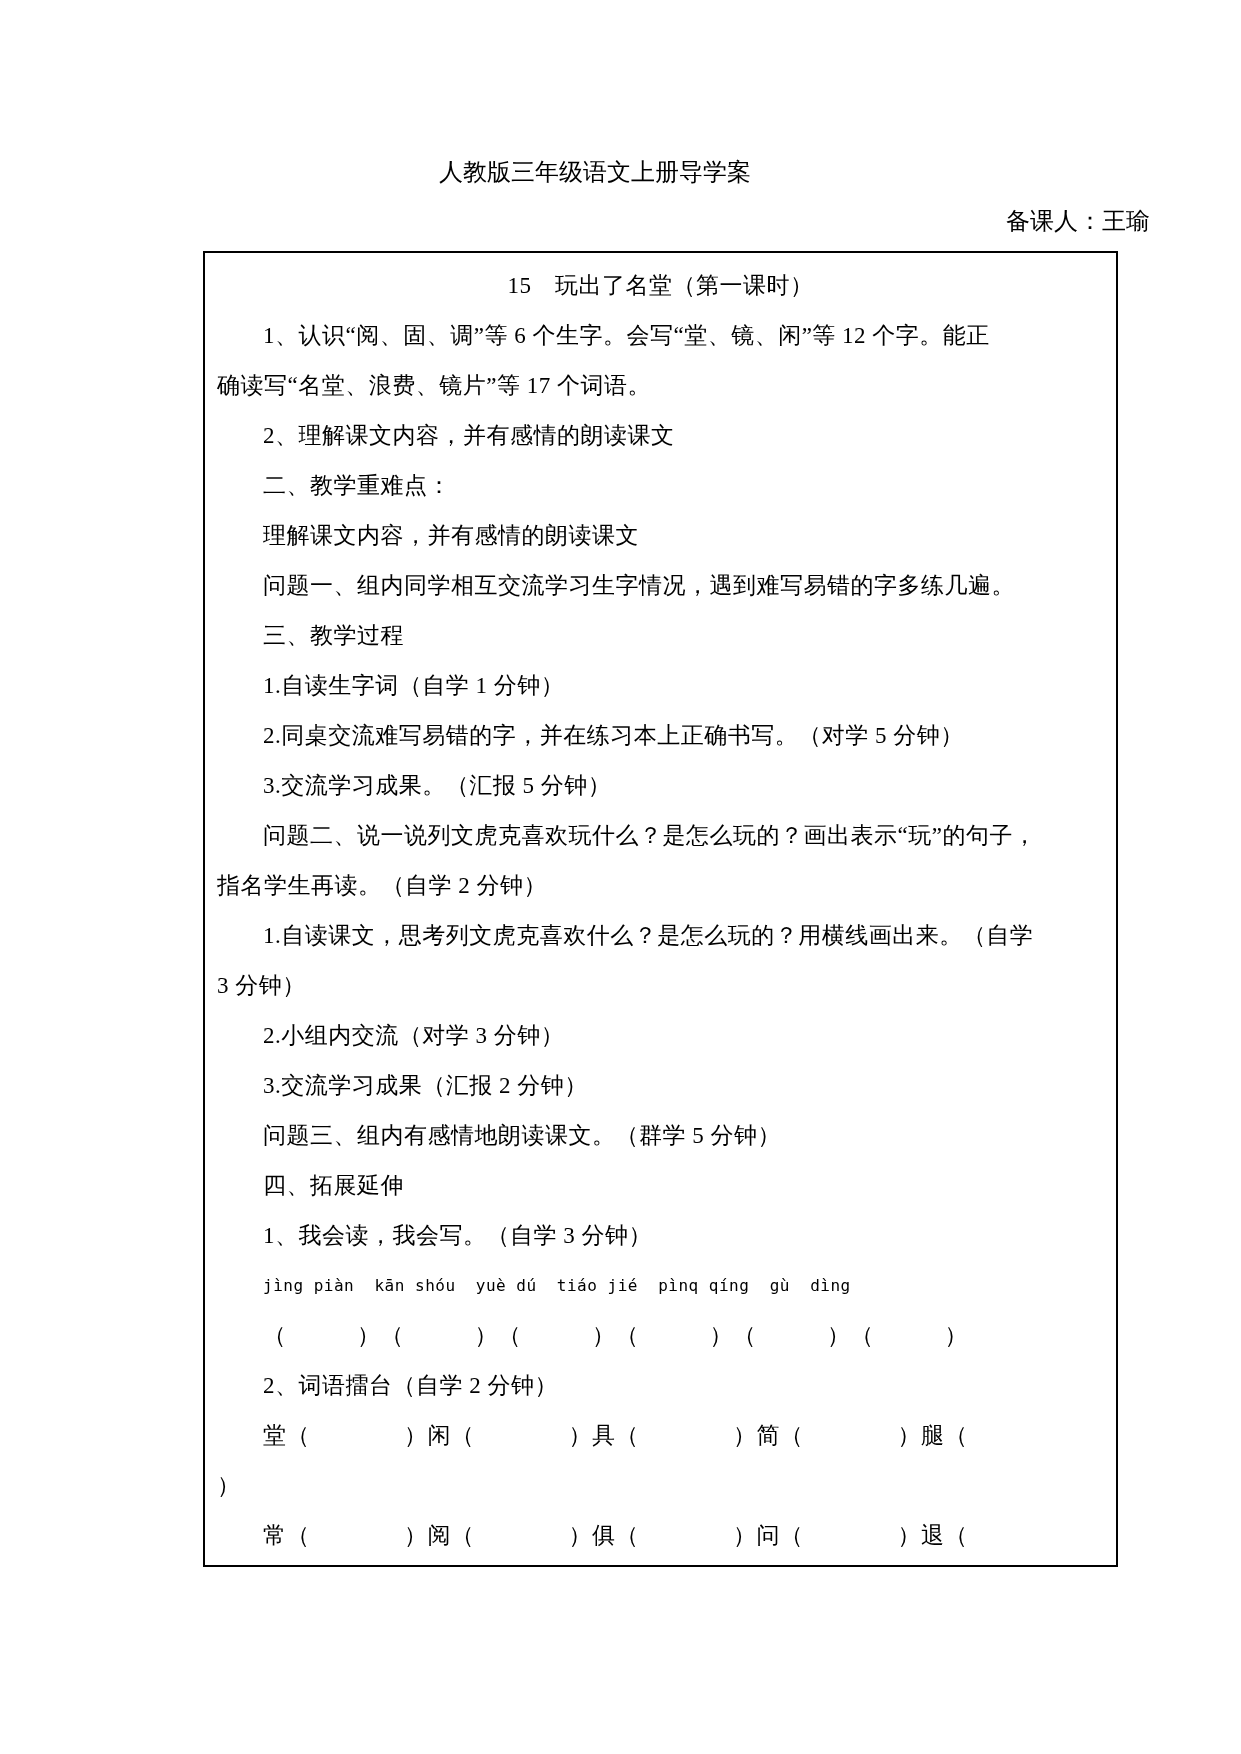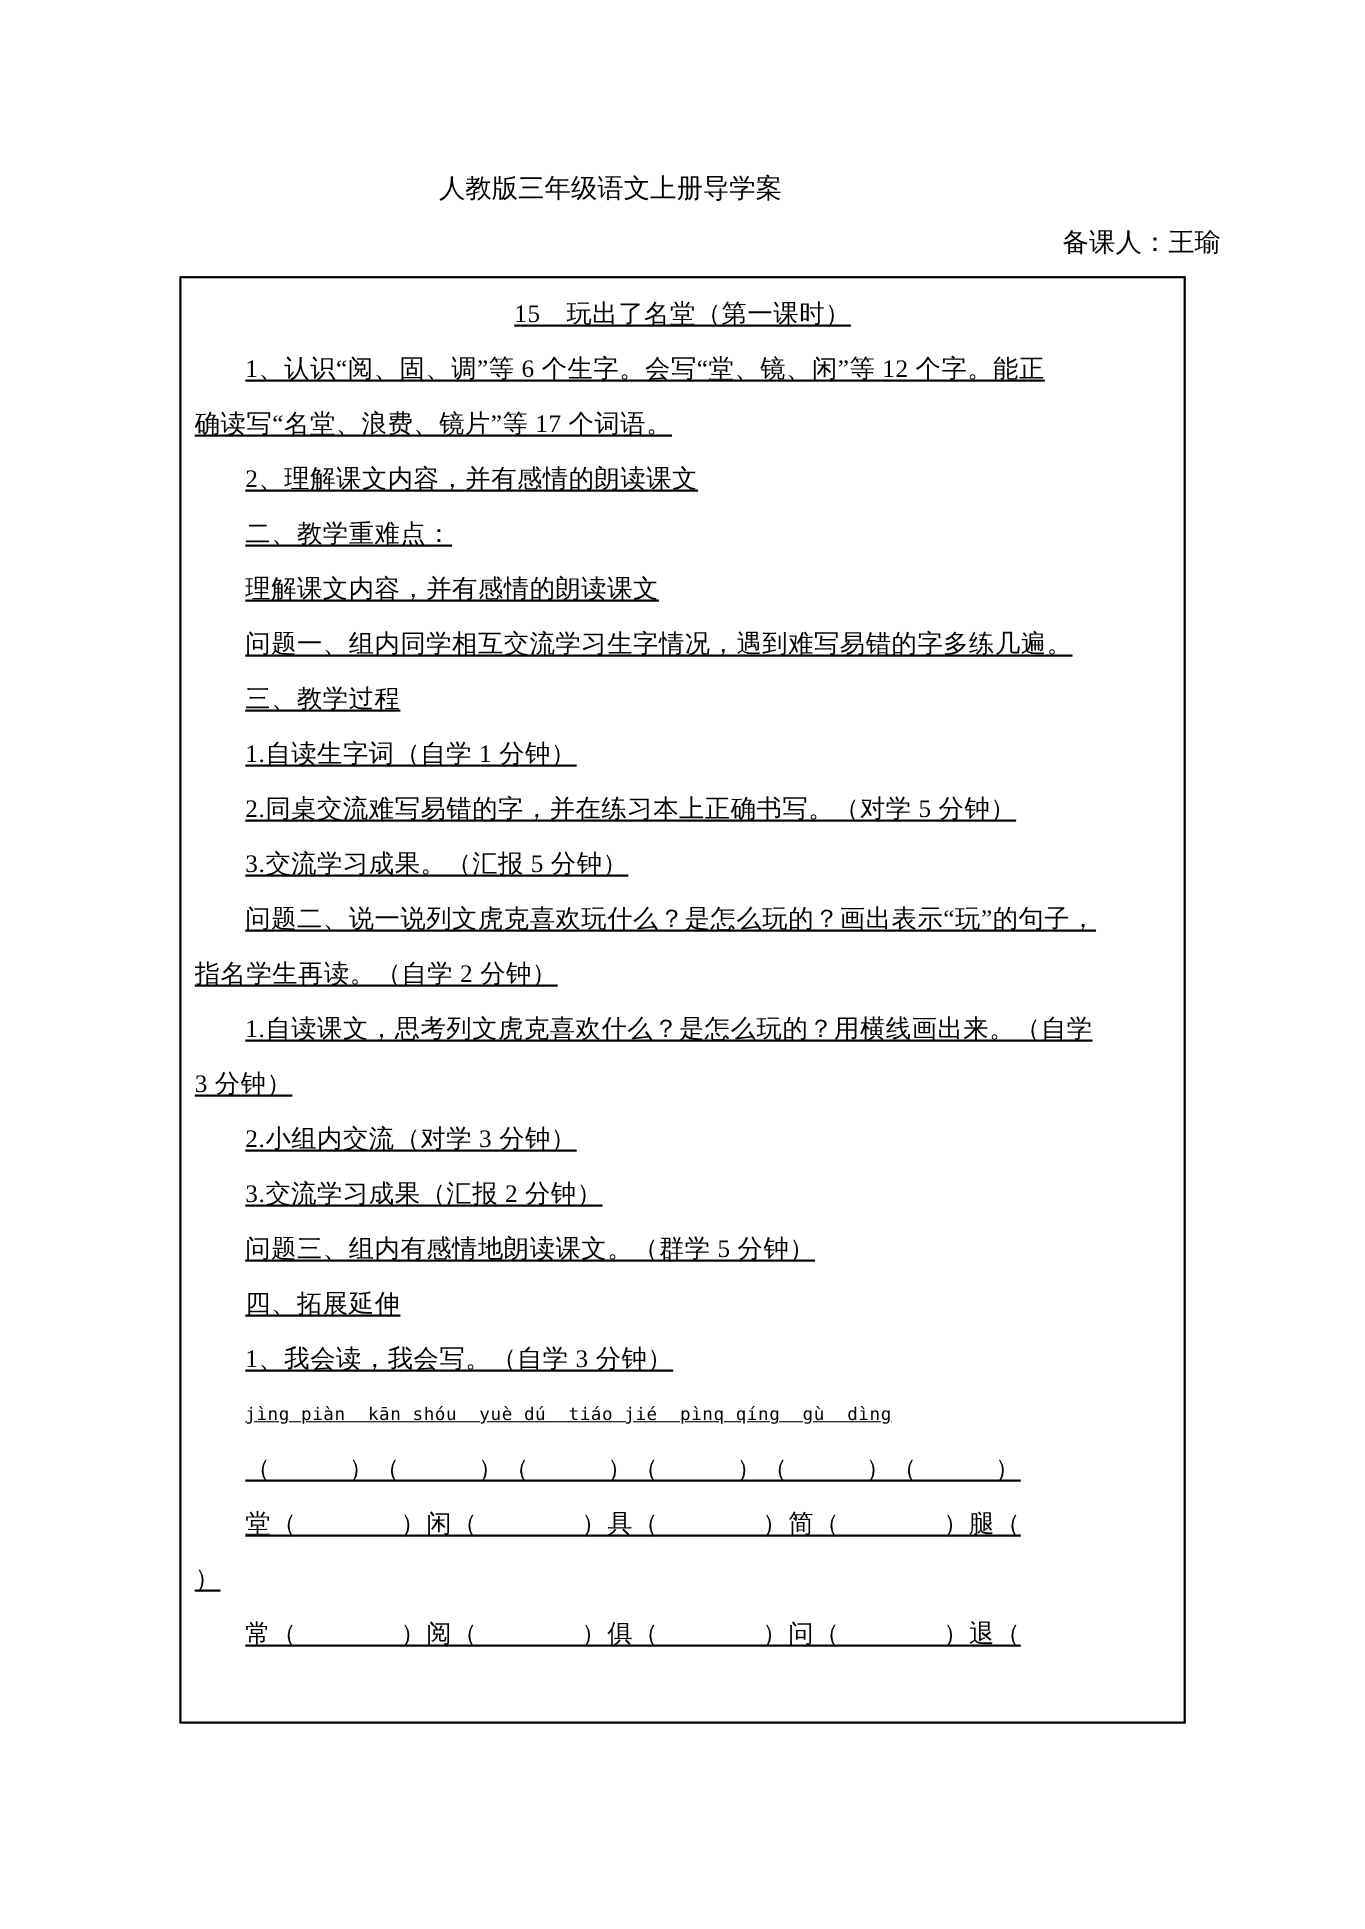--- a/index.html
+++ b/index.html
@@ -8,20 +8,21 @@
     background: #ffffff;
   }
   .page {
     position: relative;
     width: 1110px;
     height: 1754px;
     background: #ffffff;
     color: #000000;
     font-family: "Liberation Serif", "DejaVu Serif", serif;
     overflow: hidden;
+    padding-left: 40px;
   }
   .doc-title {
     margin: 0;
     padding-top: 156px;
     text-align: center;
     font-size: 24px;
     font-weight: normal;
     line-height: 32px;
   }
   .doc-subtitle {
@@ -31,21 +32,20 @@
     line-height: 30px;
   }
   .content-box {
     box-sizing: border-box;
     margin-left: 163px;
     margin-top: 15px;
     width: 915px;
     height: 1316px;
     border: 2px solid #000000;
     padding: 8px 12px 8px 12px;
-    text-decoration: underline;
   }
   .line {
     margin: 0;
     font-size: 23px;
     line-height: 50px;
     white-space: pre-wrap;
     letter-spacing: 0.5px;
   }
   .line.center {
     text-align: center;
@@ -88,17 +88,18 @@
       <p class="line flush">指名学生再读。（自学 2 分钟）</p>
       <p class="line indent">1.自读课文，思考列文虎克喜欢什么？是怎么玩的？用横线画出来。（自学</p>
       <p class="line flush">3 分钟）</p>
       <p class="line indent">2.小组内交流（对学 3 分钟）</p>
       <p class="line indent">3.交流学习成果（汇报 2 分钟）</p>
       <p class="line indent">问题三、组内有感情地朗读课文。（群学 5 分钟）</p>
       <p class="line indent">四、拓展延伸</p>
       <p class="line indent">1、我会读，我会写。（自学 3 分钟）</p>
       <p class="line pinyin">jìng piàn  kān shóu  yuè dú  tiáo jié  pìnq qíng  gù  dìng</p>
       <p class="line parens">（　　　）（　　　）（　　　）（　　　）（　　　）（　　　）</p>
+      <p class="line indent">2、词语擂台（自学 2 分钟）</p>
       <p class="line indent">堂（　　　　）闲（　　　　）具（　　　　）简（　　　　）腿（</p>
       <p class="line flush">）</p>
       <p class="line indent">常（　　　　）阅（　　　　）俱（　　　　）问（　　　　）退（</p>
     </div>
 </div>
 
 </body></html>

